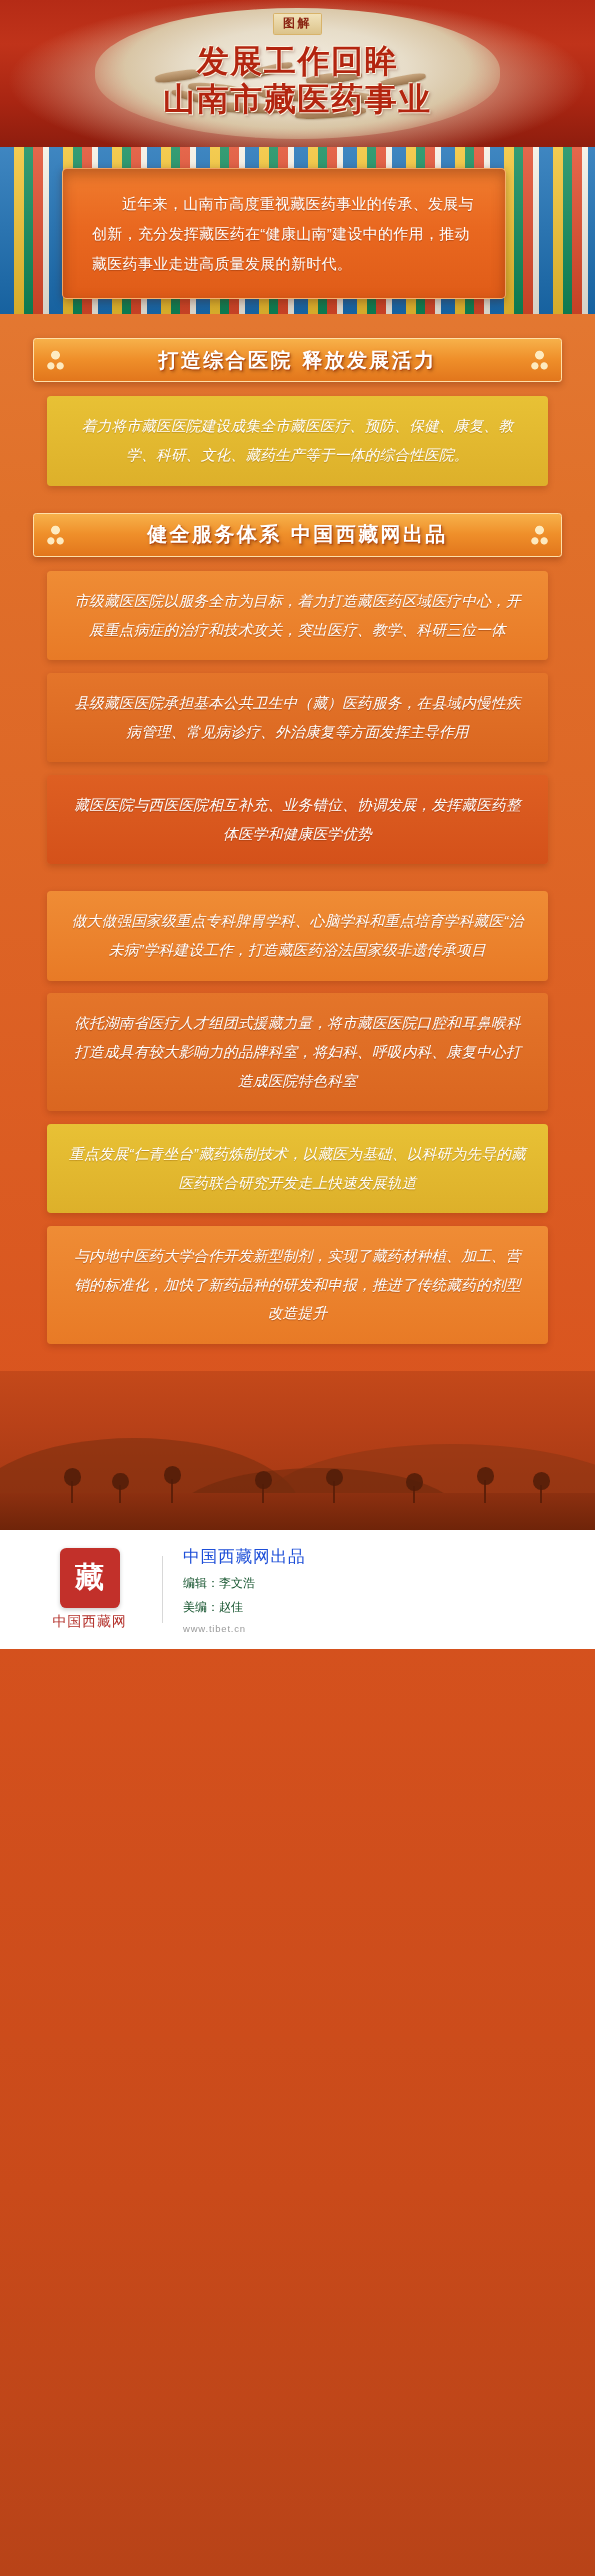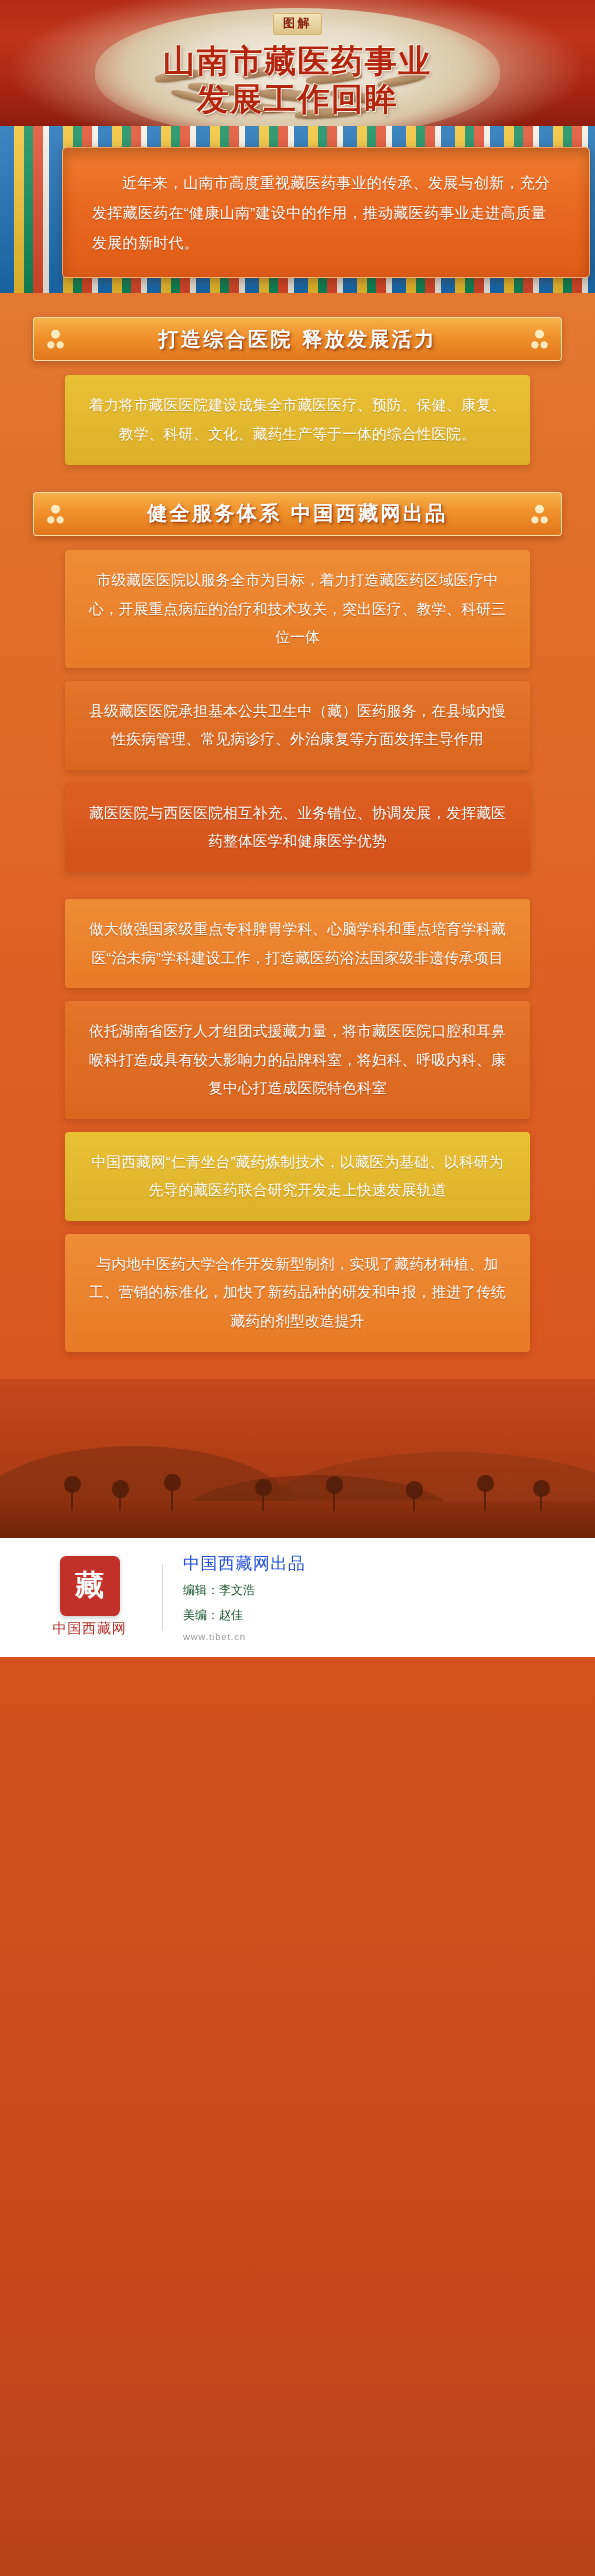--- a/index.html
+++ b/index.html
@@ -13,21 +13,21 @@
     width: 595px;
     height: 2576px;
     overflow: hidden;
     background: linear-gradient(180deg, #e8833c 0%, #e0702a 20%, #d9541f 55%, #c94a1a 85%, #b84318 100%);
   }
 
   
   .header {
     position: relative;
     width: 595px;
-    height: 126px;
+    height: 147px;
     background:
       radial-gradient(ellipse 413px 119px at 50% 55%, rgba(245,238,225,0.92) 0%, rgba(232,215,190,0.55) 42%, rgba(180,40,20,0.0) 70%),
       linear-gradient(180deg, #b52b16 0%, #c0331a 30%, #a82512 70%, #8e1d0e 100%);
     overflow: hidden;
   }
   .header::before {
     content: "";
     position: absolute;
     left: 95px; top: 8px;
     width: 405px; height: 131px;
@@ -97,21 +97,21 @@
     content: "";
     position: absolute;
     inset: 0;
     background: linear-gradient(180deg, rgba(255,255,255,0.16), rgba(0,0,0,0.12));
   }
   .intro-card {
     position: absolute;
     z-index: 4;
     left: 62px;
     top: 20.6px;
-    width: 528px;
+    width: 444px;
     min-height: 125px;
     background: linear-gradient(180deg,#f07c2e 0%, #e96820 45%, #e05c18 100%);
     border: 1.6px solid rgba(255,220,160,0.55);
     border-radius: 4.8px;
     box-shadow: 0 4.8px 12.7px rgba(80,25,5,0.35) inset, 0 2.4px 8px rgba(70,20,5,0.35);
     padding: 20.6px 29px 19px 29px;
   }
   .intro-text {
     color: #ffffff;
     font-size: 15px;
@@ -159,30 +159,31 @@
     font-family: "DejaVu Serif", "Liberation Serif", serif;
     font-size: 20px;
     font-weight: bold;
     color: #ffffff;
     letter-spacing: 2.4px;
     text-shadow: 0.8px 0.8px 0 #b8480d, 1.6px 2.4px 3.2px rgba(90,30,5,0.5);
   }
 
   .card {
     position: relative;
-    width: 465px;
+    width: 501px;
     margin: 0 auto 12.7px auto;
     padding: 16px 20.6px 16px 20.6px;
     border-radius: 4px;
     color: #ffffff;
     font-size: 14.7px;
     line-height: 1.95;
     letter-spacing: 0.2px;
     text-shadow: 0 0.8px 0.8px rgba(110,35,8,0.4);
     box-shadow: 0 2.4px 6.4px rgba(90,30,5,0.22);
+    font-style: italic;
   }
   .card.yellow {
     background: linear-gradient(180deg,#e8c135 0%, #ddb02a 100%);
     color: #ffffff;
     text-shadow: 0 0.8px 0.8px rgba(150,100,10,0.45);
   }
   .card.orange {
     background: linear-gradient(180deg,#ef8c35 0%, #e87a26 100%);
   }
   .card.deep {
@@ -296,22 +297,22 @@
       <div class="root" style="left:167px; top:29px; width:56px; height:9.5px; transform:rotate(-6deg);"></div>
       <div class="root" style="left:191px; top:49px; width:64px; height:10.3px; transform:rotate(9deg);"></div>
       <div class="root" style="left:238px; top:32px; width:49px; height:8.7px; transform:rotate(-11deg);"></div>
       <div class="root" style="left:71px;  top:59px; width:76px; height:9.5px; transform:rotate(2deg);"></div>
       <div class="root" style="left:156px; top:64px; width:71px; height:9.5px; transform:rotate(-4deg);"></div>
       <div class="root" style="left:32px;  top:49px; width:43px; height:8px; transform:rotate(14deg);"></div>
     </div>
     <div class="header-inner">
       <div class="tag-badge">图解</div>
       <div class="main-title">
+        <div>发展工作回眸</div>
         <div>山南市藏医药事业</div>
-        <div>发展工作回眸</div>
       </div>
     </div>
   </div>
 
   <div class="ornament-band">
     <div class="intro-card">
       <p class="intro-text">近年来，山南市高度重视藏医药事业的传承、发展与创新，充分发挥藏医药在“健康山南”建设中的作用，推动藏医药事业走进高质量发展的新时代。</p>
     </div>
   </div>
 
@@ -329,21 +330,21 @@
         <span class="ribbon-text">健全服务体系  中国西藏网出品</span>
       </div>
       <div class="card orange">市级藏医医院以服务全市为目标，着力打造藏医药区域医疗中心，开展重点病症的治疗和技术攻关，突出医疗、教学、科研三位一体</div>
       <div class="card deep">县级藏医医院承担基本公共卫生中（藏）医药服务，在县域内慢性疾病管理、常见病诊疗、外治康复等方面发挥主导作用</div>
       <div class="card red">藏医医院与西医医院相互补充、业务错位、协调发展，发挥藏医药整体医学和健康医学优势</div>
     </div>
 
     <div class="section">
       <div class="card orange">做大做强国家级重点专科脾胃学科、心脑学科和重点培育学科藏医“治未病”学科建设工作，打造藏医药浴法国家级非遗传承项目</div>
       <div class="card deep">依托湖南省医疗人才组团式援藏力量，将市藏医医院口腔和耳鼻喉科打造成具有较大影响力的品牌科室，将妇科、呼吸内科、康复中心打造成医院特色科室</div>
-      <div class="card yellow">中国西藏网“仁青坐台”藏药炼制技术，以藏医为基础、以科研为先导的藏医药联合研究开发走上快速发展轨道</div>
+      <div class="card yellow">重点发展“仁青坐台”藏药炼制技术，以藏医为基础、以科研为先导的藏医药联合研究开发走上快速发展轨道</div>
       <div class="card orange">与内地中医药大学合作开发新型制剂，实现了藏药材种植、加工、营销的标准化，加快了新药品种的研发和申报，推进了传统藏药的剂型改造提升</div>
     </div>
 
   </div>
 
   <div class="landscape">
     <div class="hill h1"></div>
     <div class="hill h2"></div>
     <div class="hill h3"></div>
     <div class="ground"></div>

